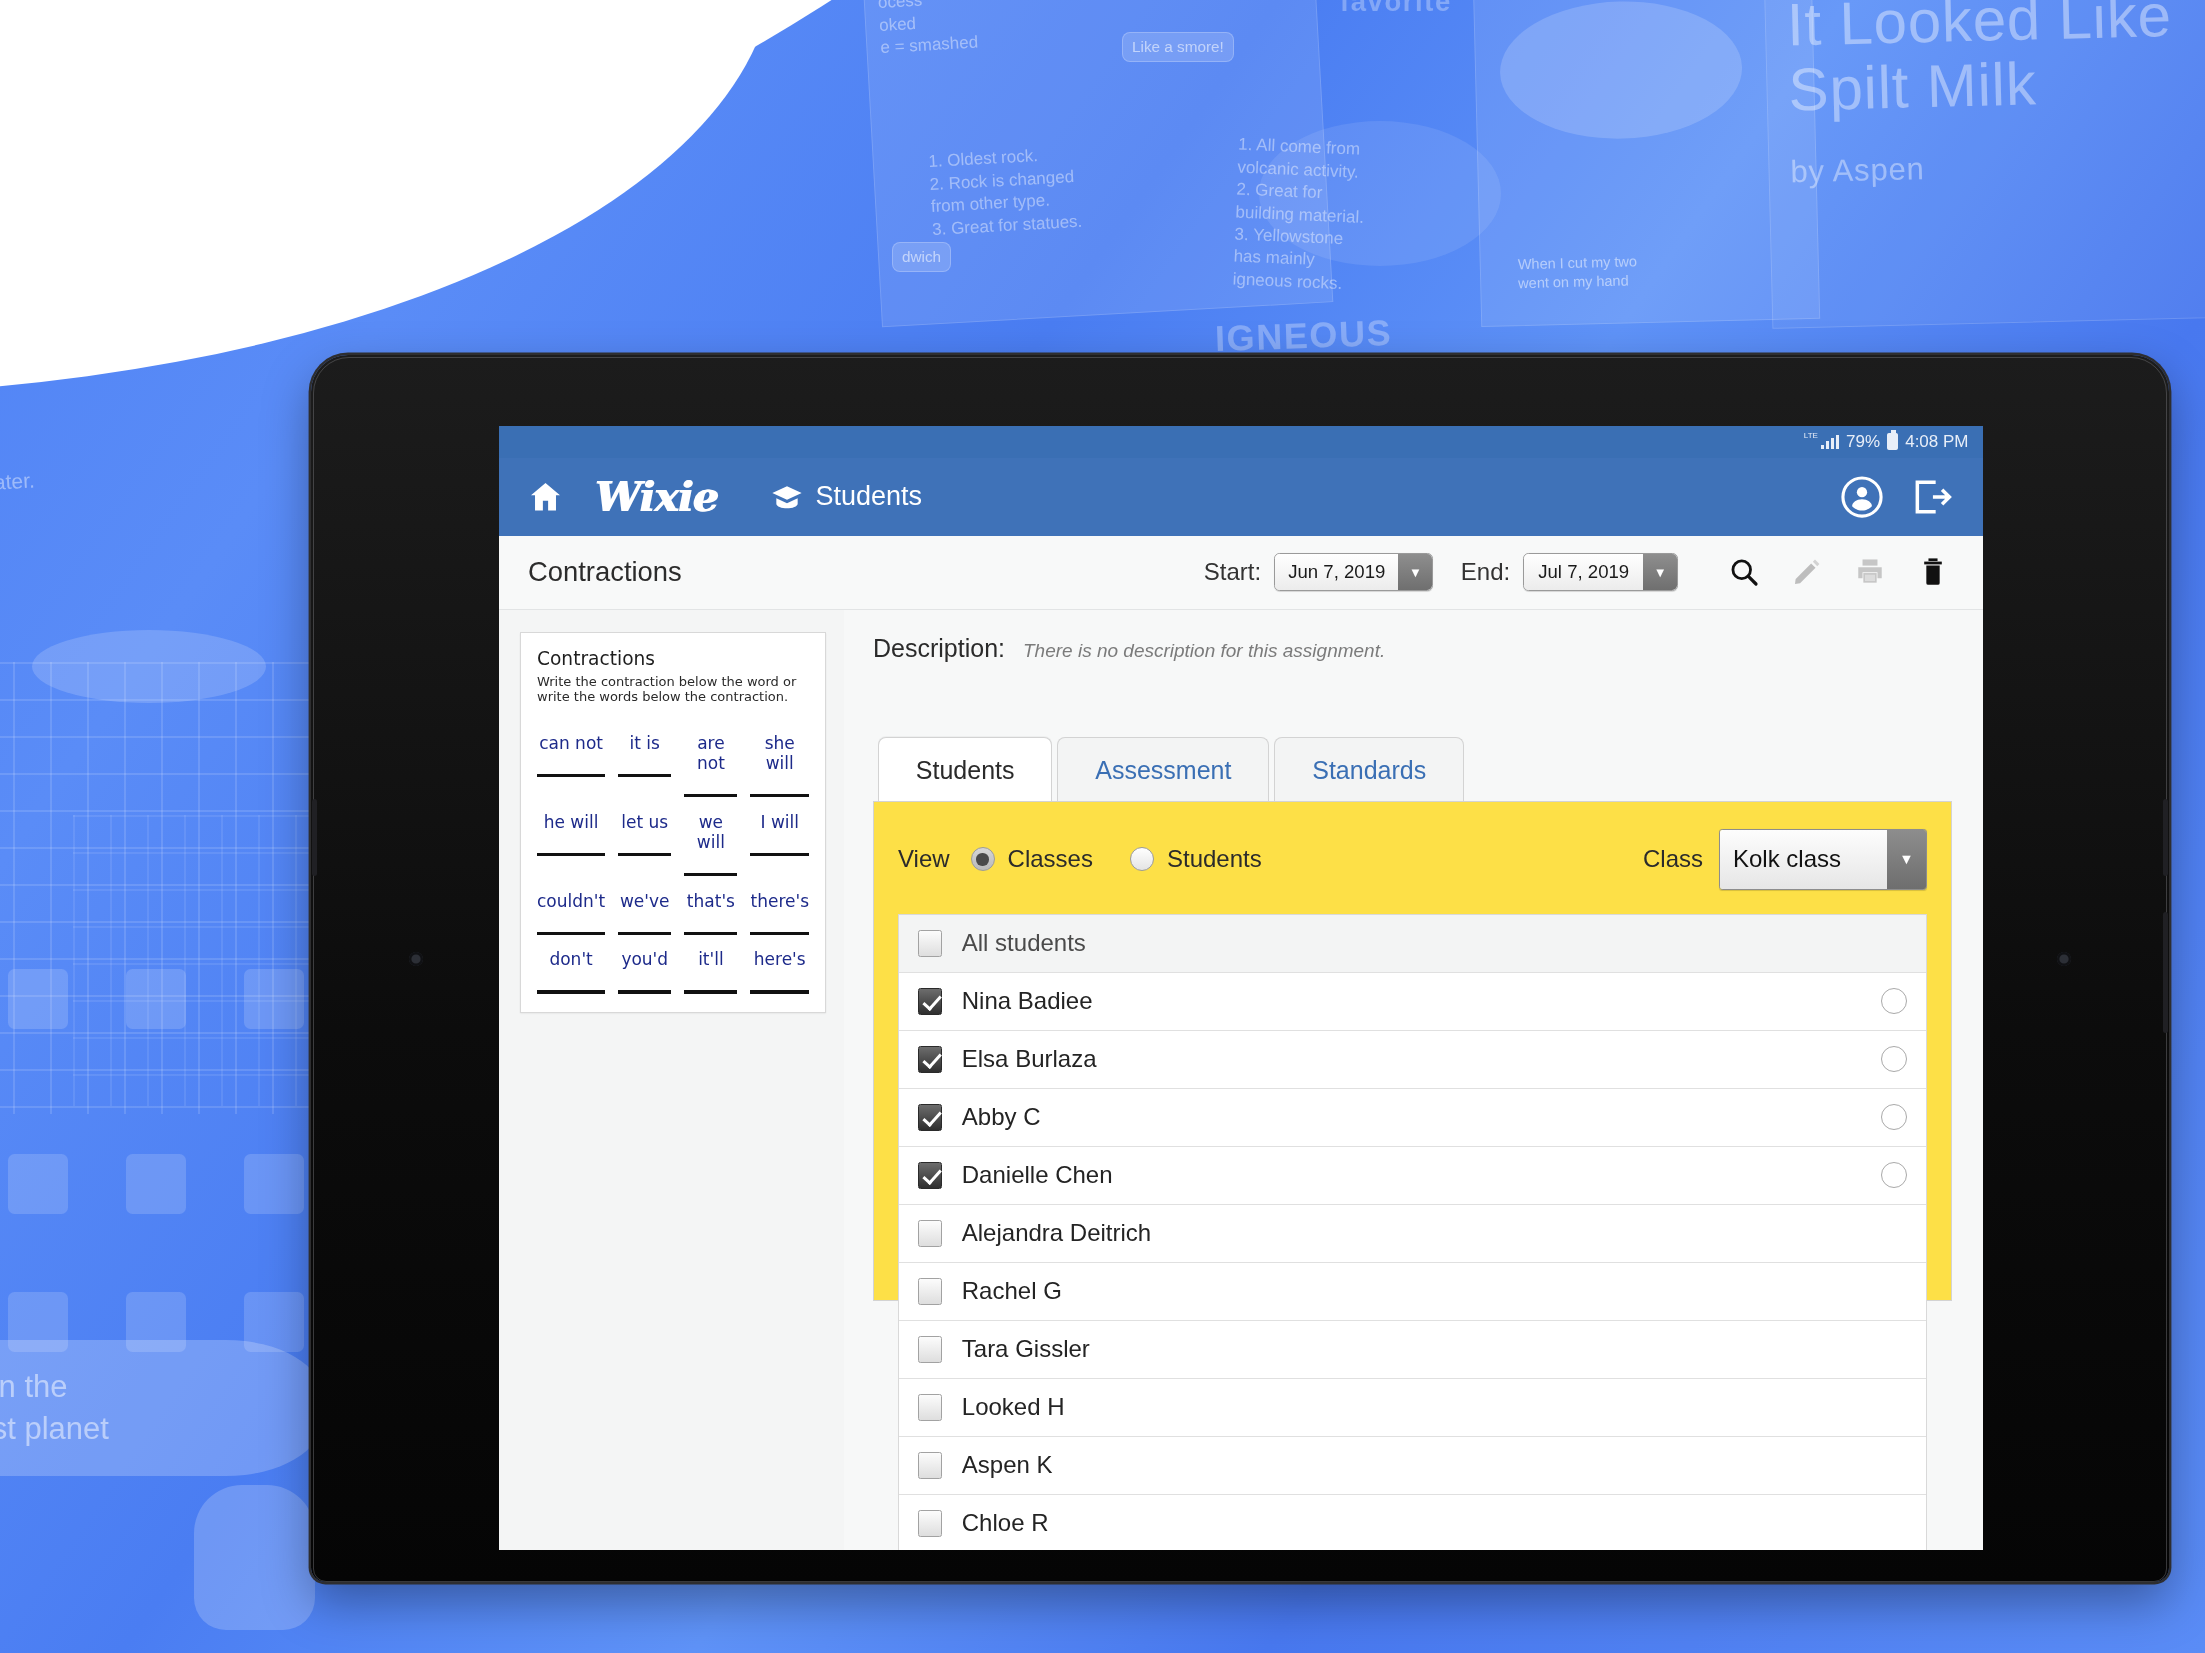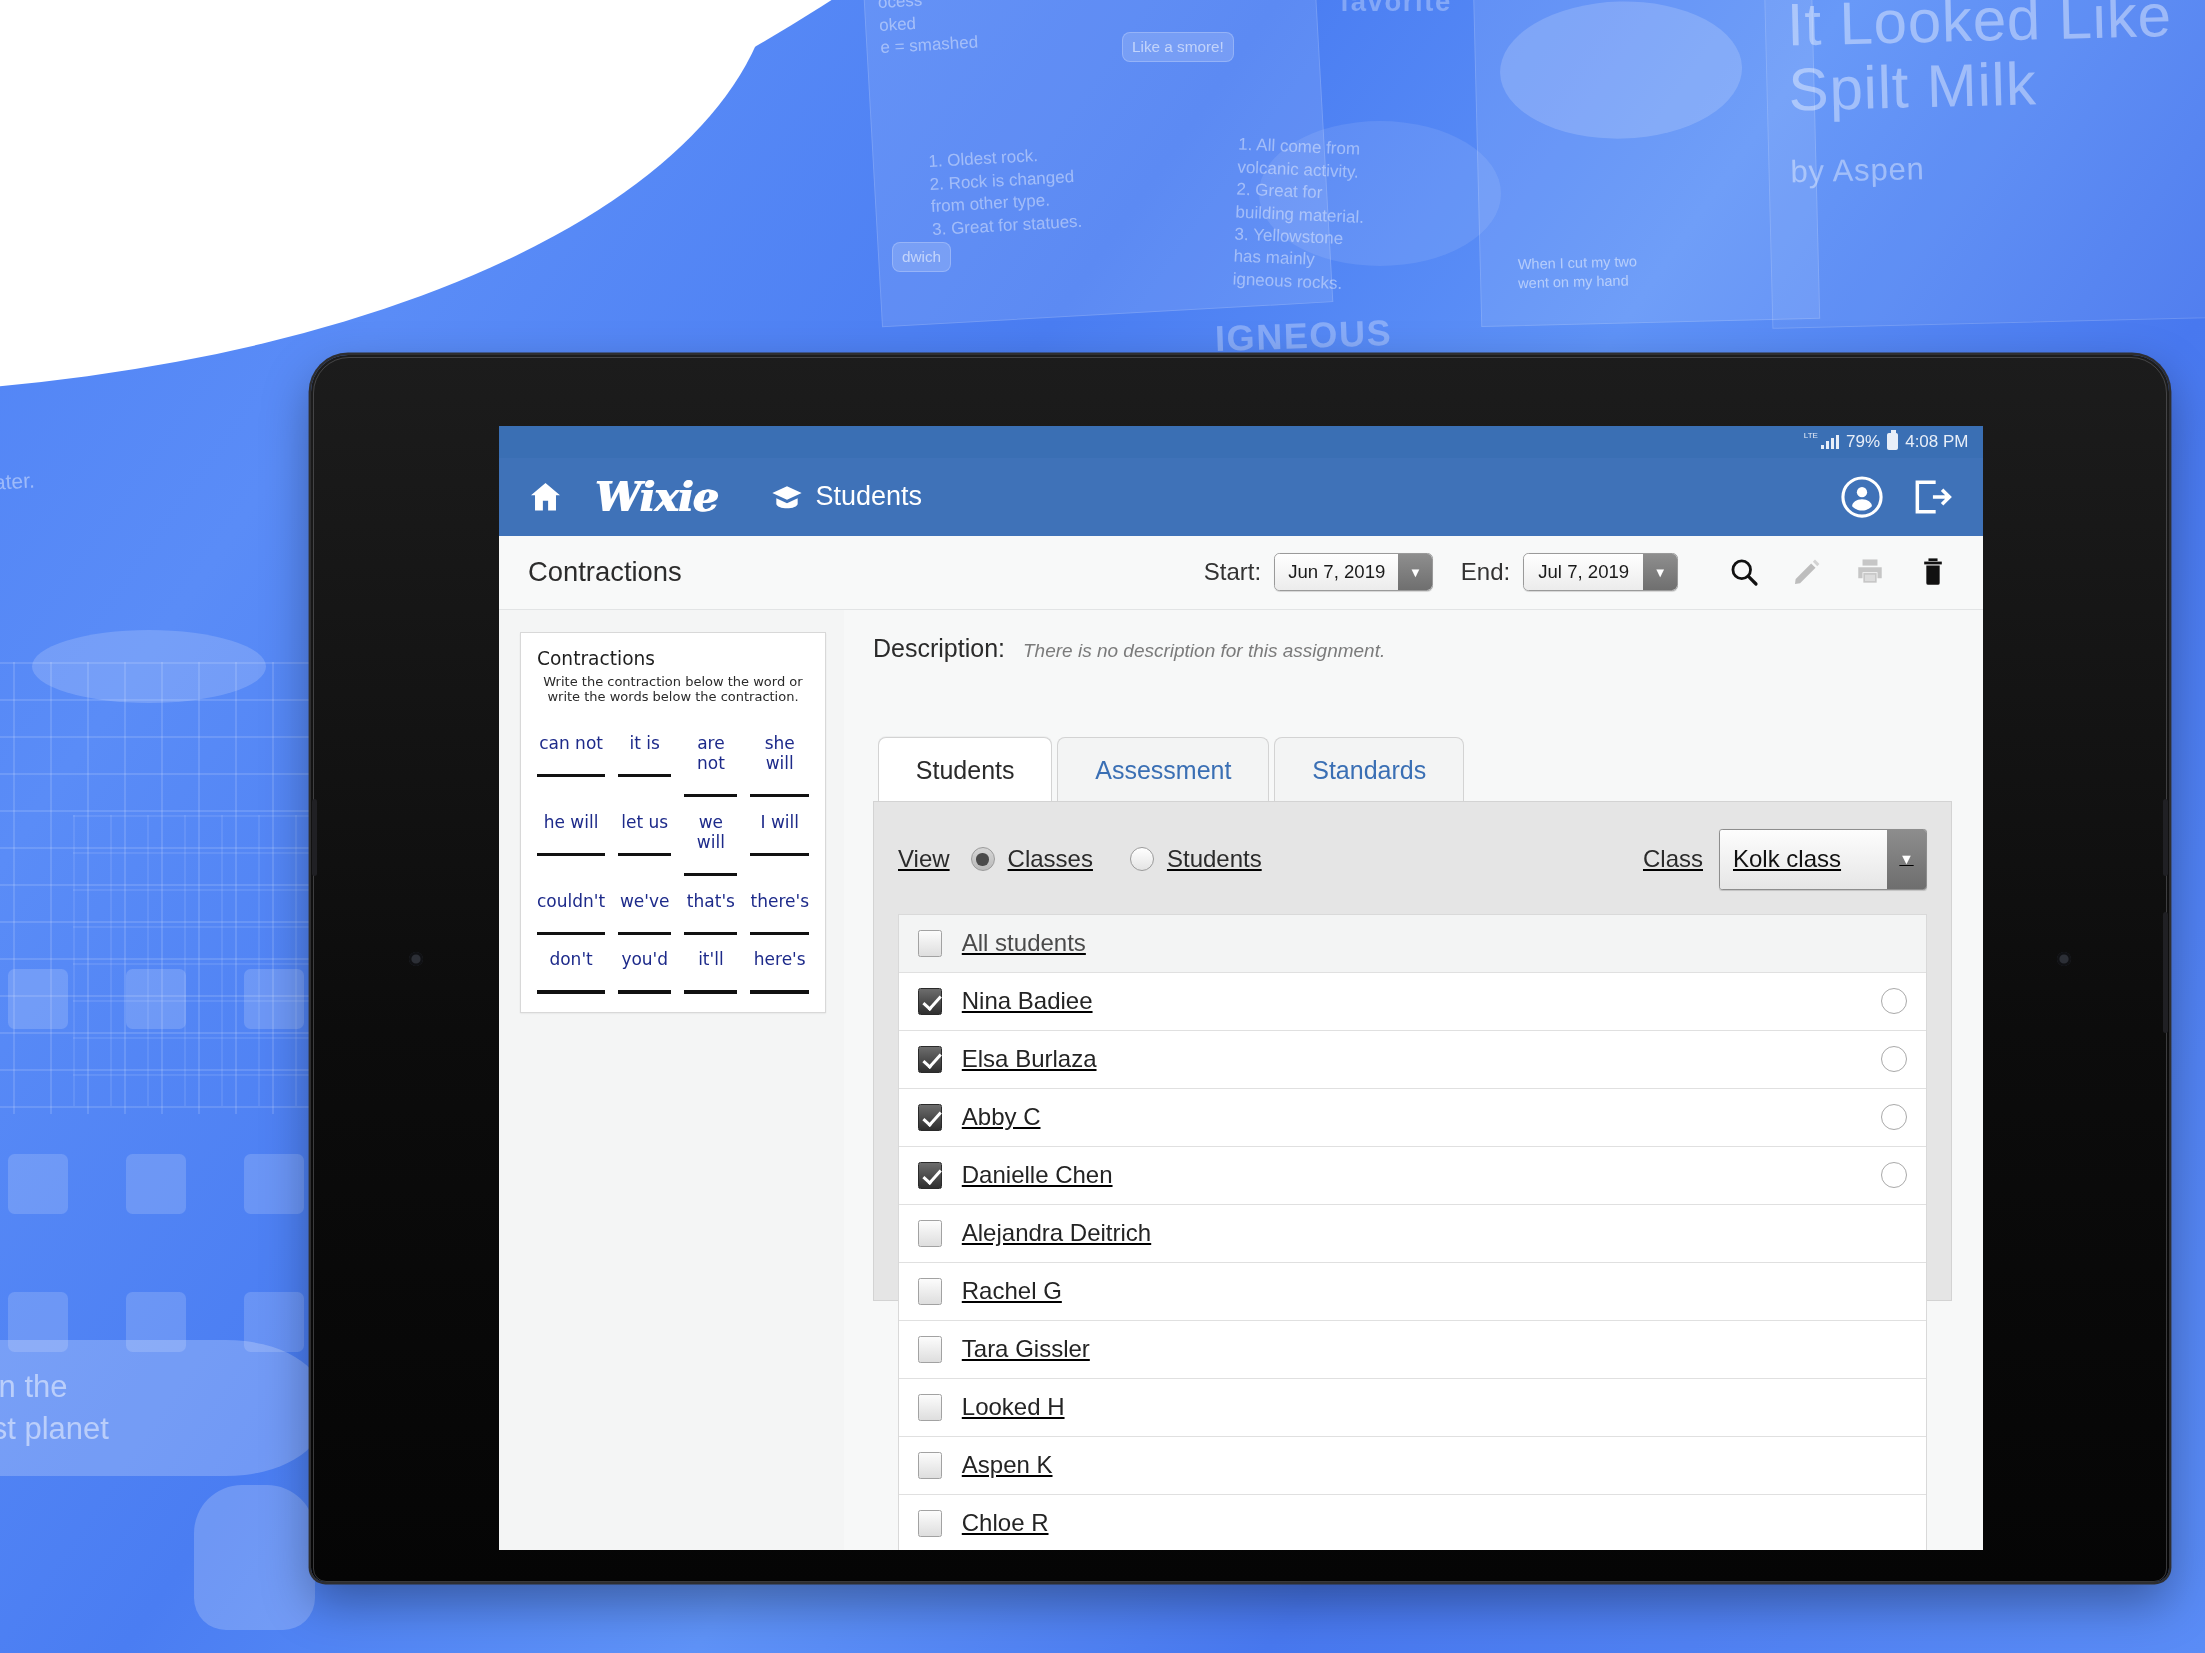--- a/index.html
+++ b/index.html
@@ -221,21 +221,21 @@
   .leftcol { width: 345px; background: #f4f5f5; padding: 22.6px 18px 0 21px; }
   .rightcol { flex: 1; background: #f7f8f8; padding: 24px 31px 8px 29px; position: relative; }
 
   
   .worksheet {
     background: #ffffff; border: 0.8px solid #d8d8d8;
     box-shadow: 0 0.8px 1.6px rgba(0,0,0,0.09);
     padding: 14.5px 16px 18px 16px;
   }
   .ws-title { font-size: 18.6px; color:#1e1e1e; font-family:"DejaVu Sans", sans-serif; margin-bottom: 5.7px; }
-  .ws-sub { font-size: 13px; color:#2a2a2a; font-family:"DejaVu Sans", sans-serif; margin-bottom: 14.5px; text-align: center; }
+  .ws-sub { font-size: 13px; color:#2a2a2a; font-family:"DejaVu Sans", sans-serif; margin-bottom: 14.5px; }
   .ws-grid { display:grid; grid-template-columns: repeat(4, 1fr); gap: 0 13px; }
   .ws-cell { padding-top: 14.5px; }
   .ws-word {
     text-align:center; color:#1d2a8a; font-size: 17px;
     font-family:"DejaVu Sans", sans-serif;
     padding-bottom: 21px;
   }
   .ws-line { height: 3.2px; background:#111111; }
 
   
@@ -249,25 +249,24 @@
     border: 0.8px solid #d3d3d3; border-bottom: none;
     border-radius: 8px 8px 0 0;
     padding: 18px 37px 16px 37px;
     font-size: 25px; color:#3a6fb4; background:#f3f4f4;
     position: relative; top: 0.8px;
   }
   .tab.active { background:#ffffff; color:#2b2b2b; z-index: 3; box-shadow: 0 -0.8px 0.8px rgba(0,0,0,0.04); }
   .tab + .tab { margin-left: 4.8px; }
 
   .tabpanel {
-    border: 0.8px solid #d3d3d3; background:#e5e5e5;
+    border: 0.8px solid #d3d3d3; background:#fde047;
     position: relative; z-index: 2; margin-top: 0;
     padding: 27.4px 24px 0 24px;
     height: 500px;
-    text-decoration: underline;
   }
 
   .viewrow { display:flex; align-items:center; gap: 0; margin-bottom: 24px; }
   .viewrow .vlabel { font-size: 24px; color:#2b2b2b; margin-right: 21px; }
   .radio { width: 24px; height: 24px; border-radius:50%;
            background: linear-gradient(180deg,#ffffff,#e4e4e4);
            border:0.8px solid #9b9b9b; display:inline-block; position:relative; }
   .radio.on::after {
     content:""; position:absolute; inset:4.8px; border-radius:50%;
     background:#4a4a4a;

